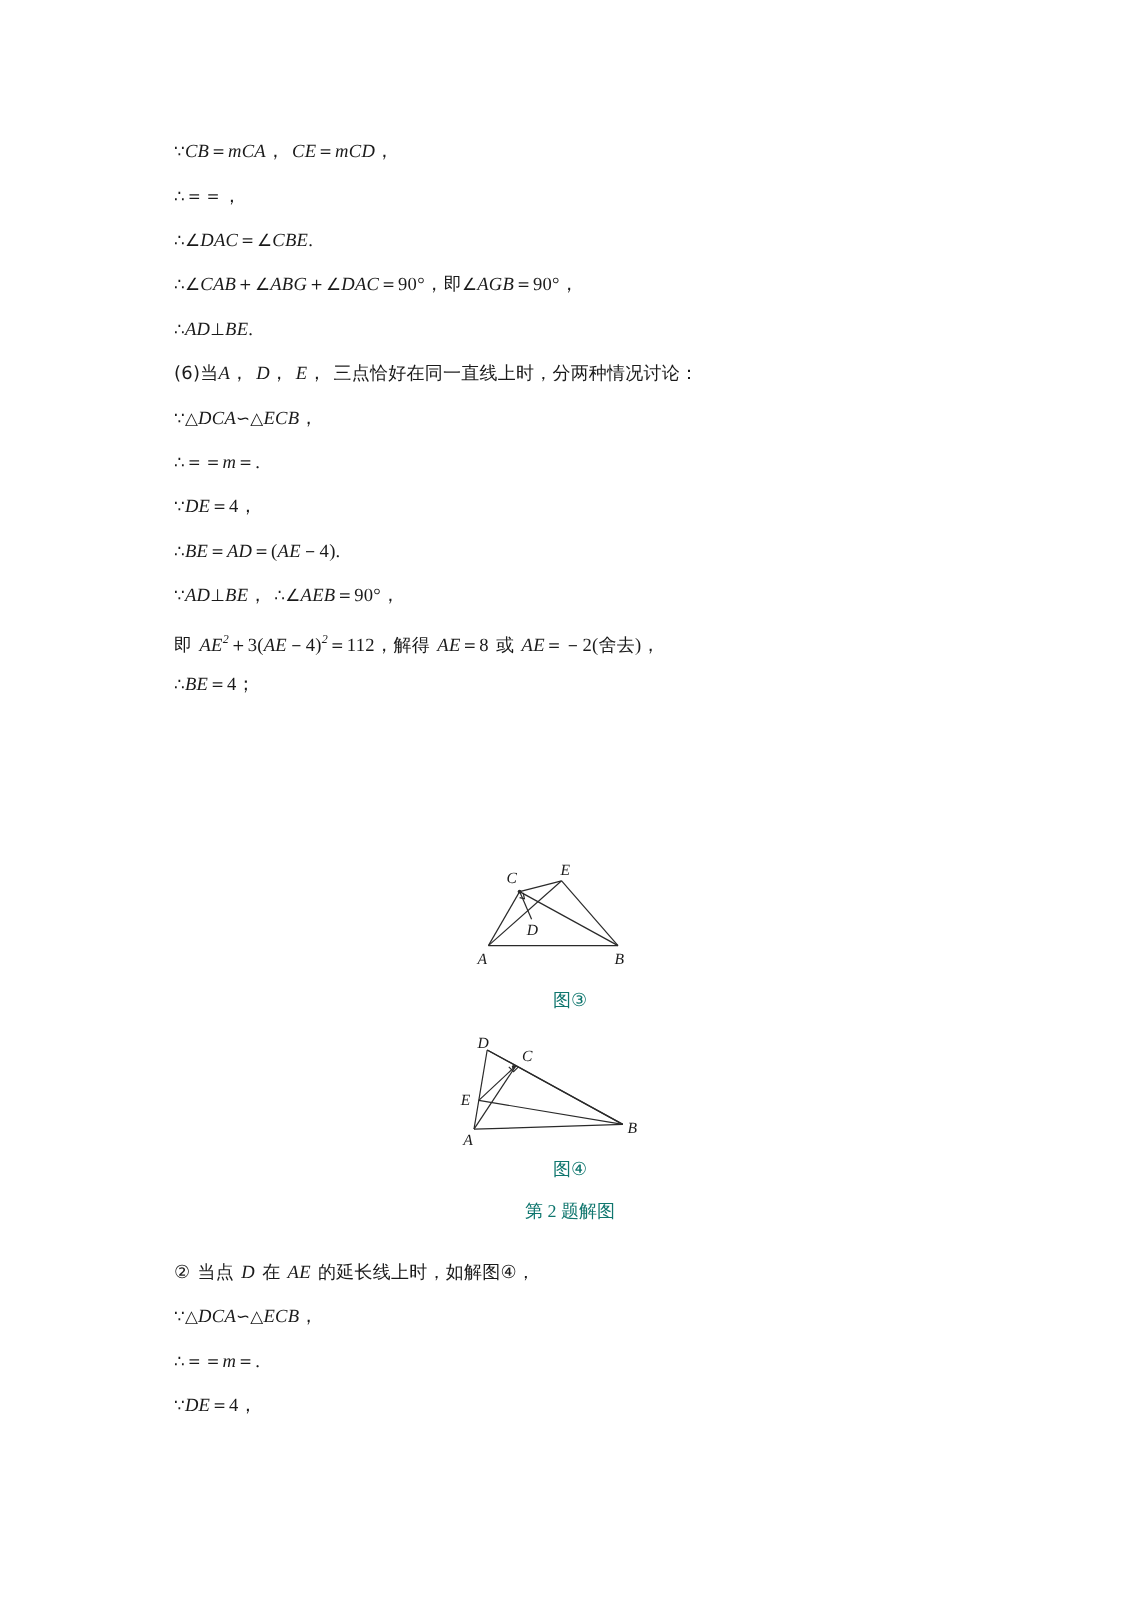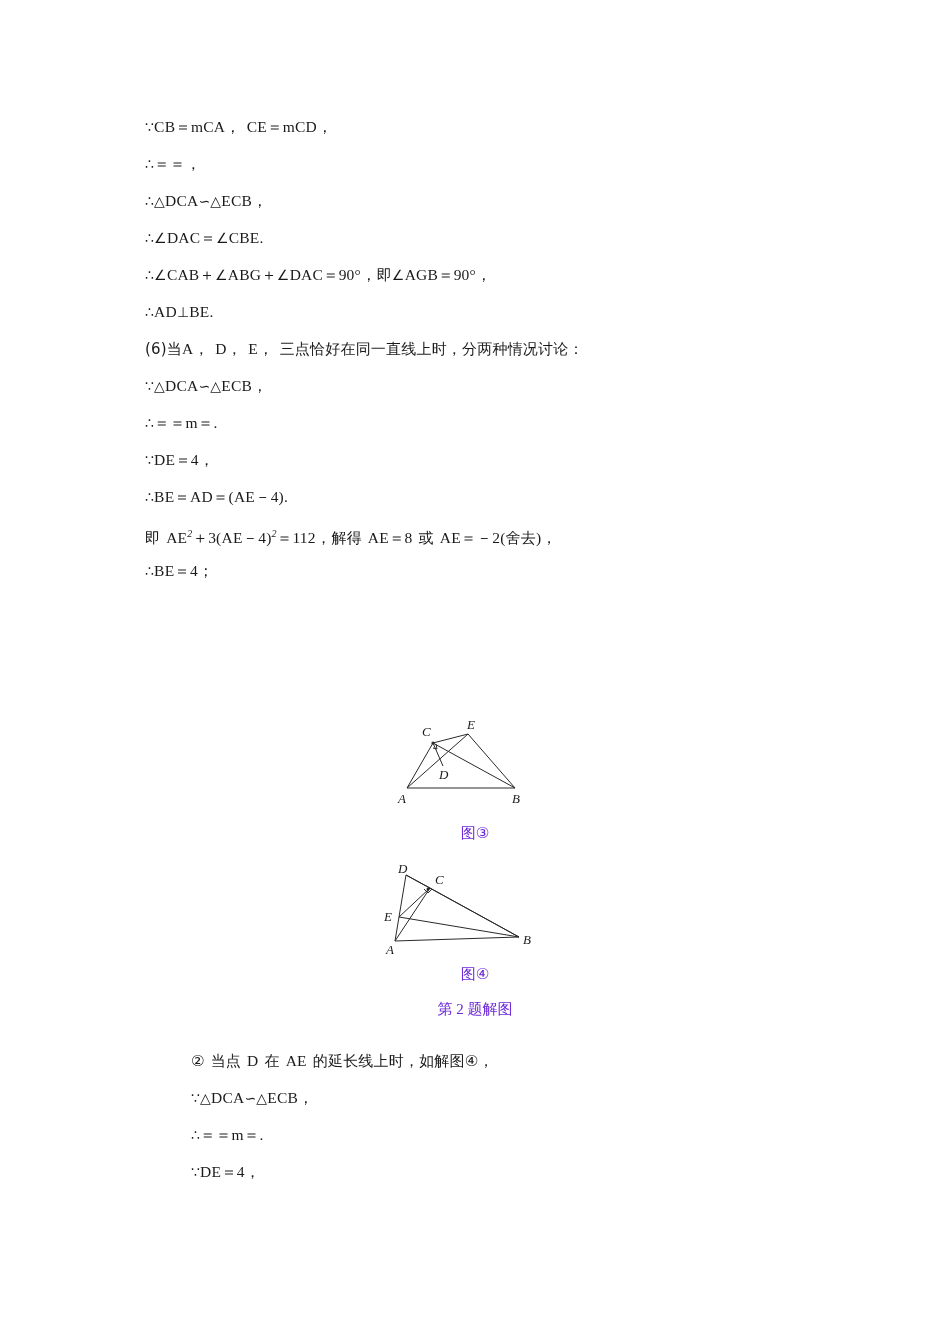--- a/index.html
+++ b/index.html
@@ -27,20 +27,21 @@
     width: 670px;
   }
   .line {
     font-size: 15.5px;
     line-height: 37px;
     height: 37px;
     white-space: nowrap;
     letter-spacing: 0.2px;
   }
   .mi {
+    font-style: italic;
     font-family: "Liberation Serif", "DejaVu Serif", serif;
     text-align: center;
   }
   .op {
     font-style: normal;
   }
   .cn {
     font-style: normal;
     font-family: "DejaVu Sans", "Liberation Sans", sans-serif;
     font-size: 15px;
@@ -61,21 +62,21 @@
   .figure-block {
     position: absolute;
     left: 0;
     width: 950px;
     text-align: center;
   }
   .fig-caption {
     font-family: "DejaVu Sans", "Liberation Sans", sans-serif;
     font-size: 15px;
     text-align: center;
-    color: #6d28d9;
+    color: #0f766e;
   }
   .fig-svg {
     display: block;
     margin: 0 auto;
   }
   .fig-svg text {
     font-family: "Liberation Serif", "DejaVu Serif", serif;
     font-style: italic;
     font-size: 13px;
     fill: #1a1a1a;
@@ -95,23 +96,20 @@
   <div class="content">
 
     <div class="line">
       <span class="sym">∵</span><span class="mi">CB</span><span class="op">＝</span><span class="mi">mCA</span><span class="op">，</span><span class="spacer-sm"></span><span class="mi">CE</span><span class="op">＝</span><span class="mi">mCD</span><span class="op">，</span>
     </div>
 
     <div class="line">
       <span class="sym">∴</span><span class="op">＝</span><span class="op">＝</span><span class="op">，</span>
     </div>
 
-    <div class="line">
-      <span class="sym">∴</span><span class="sym">△</span><span class="mi">DCA</span><span class="sym">∽</span><span class="sym">△</span><span class="mi">ECB</span><span class="op">，</span>
-    </div>
 
     <div class="line">
       <span class="sym">∴</span><span class="sym">∠</span><span class="mi">DAC</span><span class="op">＝</span><span class="sym">∠</span><span class="mi">CBE</span><span class="op">.</span>
     </div>
 
 
     <div class="line">
       <span class="sym">∴</span><span class="sym">∠</span><span class="mi">CAB</span><span class="op">＋</span><span class="sym">∠</span><span class="mi">ABG</span><span class="op">＋</span><span class="sym">∠</span><span class="mi">DAC</span><span class="op">＝90°，</span><span class="cn">即</span><span class="sym">∠</span><span class="mi">AGB</span><span class="op">＝90°，</span>
     </div>
 
@@ -133,20 +131,23 @@
     </div>
 
     <div class="line">
       <span class="sym">∵</span><span class="mi">DE</span><span class="op">＝4，</span>
     </div>
 
     <div class="line">
       <span class="sym">∴</span><span class="mi">BE</span><span class="op">＝</span><span class="mi">AD</span><span class="op">＝(</span><span class="mi">AE</span><span class="op">－4).</span>
     </div>
 
+    <div class="line">
+      <span class="sym">∵</span><span class="mi">AD</span><span class="sym">⊥</span><span class="mi">BE</span><span class="op">，</span><span class="spacer-sm"></span><span class="sym">∴</span><span class="sym">∠</span><span class="mi">AEB</span><span class="op">＝90°，</span>
+    </div>
 
 
     <div class="line">
       <span class="cn">即</span><span class="spacer-sm"></span><span class="mi">AE</span><span class="sup">2</span><span class="op">＋3(</span><span class="mi">AE</span><span class="op">－4)</span><span class="sup">2</span><span class="op">＝112，</span><span class="cn">解得</span><span class="spacer-sm"></span><span class="mi">AE</span><span class="op">＝8</span><span class="spacer-sm"></span><span class="cn">或</span><span class="spacer-sm"></span><span class="mi">AE</span><span class="op">＝－2(</span><span class="cn">舍去</span><span class="op">)，</span>
     </div>
 
     <div class="line">
       <span class="sym">∴</span><span class="mi">BE</span><span class="op">＝4；</span>
     </div>
 
@@ -205,21 +206,21 @@
       <text x="11" y="92">A</text>
       <text x="148" y="82">B</text>
       <text x="60" y="22">C</text>
       <text x="23" y="11">D</text>
       <text x="9" y="59">E</text>
     </svg>
     <div class="fig-caption" style="margin-top:8px;">图④</div>
     <div class="fig-caption" style="margin-top:16px;font-family:Liberation Serif, serif;">第 2 题解图</div>
   </div>
 
-  <div class="content" style="top:1042px;margin-left:46px;">
+  <div class="content" style="top:1042px;">
 
     <div class="line">
       <span class="cn">②</span><span class="spacer-sm"></span><span class="cn">当点</span><span class="spacer-sm"></span><span class="mi">D</span><span class="spacer-sm"></span><span class="cn">在</span><span class="spacer-sm"></span><span class="mi">AE</span><span class="spacer-sm"></span><span class="cn">的延长线上时，如解图④，</span>
     </div>
 
     <div class="line">
       <span class="sym">∵</span><span class="sym">△</span><span class="mi">DCA</span><span class="sym">∽</span><span class="sym">△</span><span class="mi">ECB</span><span class="op">，</span>
     </div>
 
     <div class="line">

